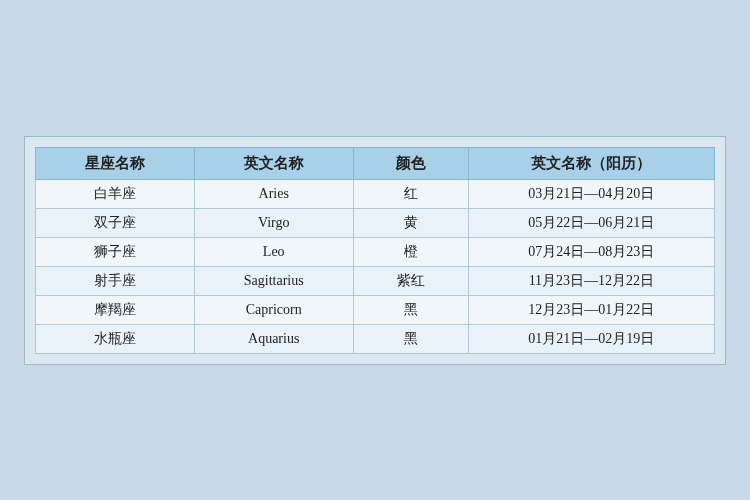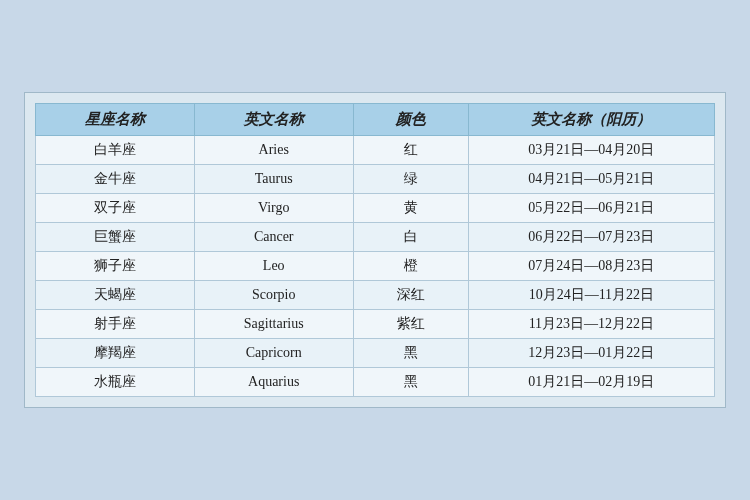--- a/index.html
+++ b/index.html
@@ -22,21 +22,20 @@
       width: 680px;
     }
     th {
       background-color: #a8d0e8;
       border: 1px solid #88b8d0;
       padding: 6px 24px;
       text-align: center;
       font-size: 15px;
       font-weight: bold;
       color: #222;
-      font-style: italic;
     }
     td {
       border: 1px solid #b0c8d8;
       padding: 5px 10px;
       text-align: center;
       font-size: 14px;
       color: #222;
       background-color: #f0f6fa;
       margin-top: 47px;
     }
@@ -58,48 +57,30 @@
       </tr>
     </thead>
     <tbody id="table-body">
     <tr>
           <td>白羊座</td>
           <td>Aries</td>
           <td>红</td>
           <td>03月21日—04月20日</td>
         </tr>
         <tr>
-          <td>金牛座</td>
-          <td>Taurus</td>
-          <td>绿</td>
-          <td>04月21日—05月21日</td>
-        </tr>
-        <tr>
           <td>双子座</td>
           <td>Virgo</td>
           <td>黄</td>
           <td>05月22日—06月21日</td>
         </tr>
         <tr>
-          <td>巨蟹座</td>
-          <td>Cancer</td>
-          <td>白</td>
-          <td>06月22日—07月23日</td>
-        </tr>
-        <tr>
           <td>狮子座</td>
           <td>Leo</td>
           <td>橙</td>
           <td>07月24日—08月23日</td>
-        </tr>
-        <tr>
-          <td>天蝎座</td>
-          <td>Scorpio</td>
-          <td>深红</td>
-          <td>10月24日—11月22日</td>
         </tr>
         <tr>
           <td>射手座</td>
           <td>Sagittarius</td>
           <td>紫红</td>
           <td>11月23日—12月22日</td>
         </tr>
         <tr>
           <td>摩羯座</td>
           <td>Capricorn</td>

